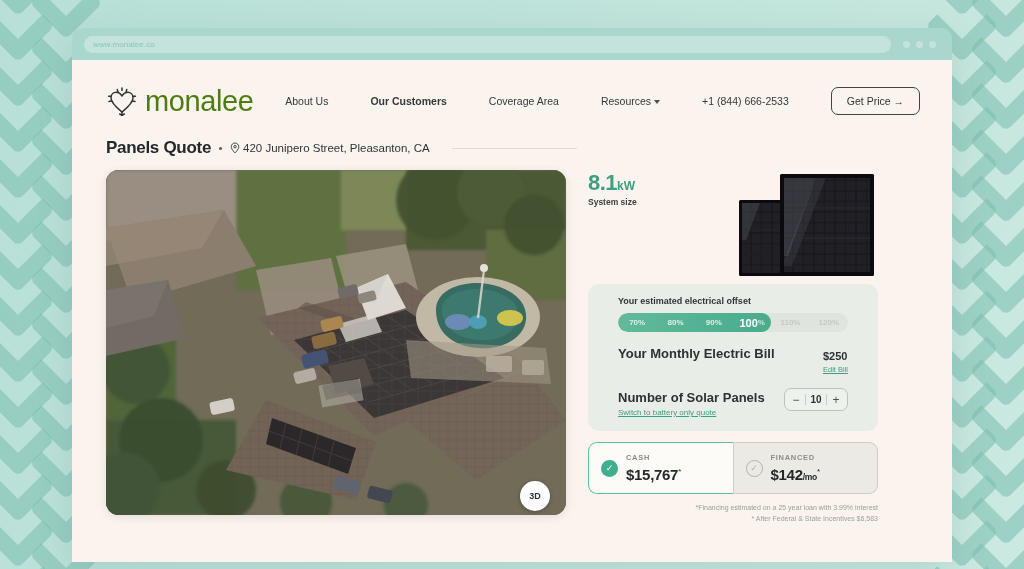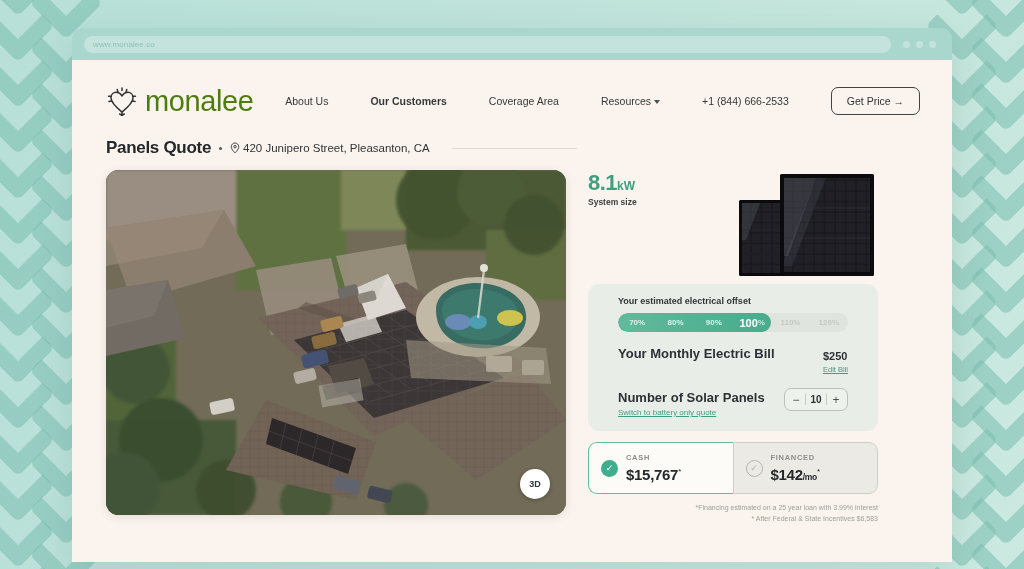--- a/index.html
+++ b/index.html
@@ -125,21 +125,21 @@
   
   .map {
     width: 460px; height: 345px;
     border-radius: 13px;
     position: relative; overflow: hidden;
     background: #6d6556;
     box-shadow: 0 2px 10px rgba(60,50,40,.12);
   }
   .map-img { position: absolute; inset: 0; }
   .btn3d {
-    position: absolute; right: 16px; bottom: 16px;
+    position: absolute; right: 16px; bottom: 4px;
     width: 30px; height: 30px;
     border-radius: 50%;
     background: #fff;
     display: flex; align-items: center; justify-content: center;
     font-size: 9px; font-weight: bold; color: #2d3336;
     cursor: pointer;
     box-shadow: 0 1px 4px rgba(0,0,0,.3);
   }
 
   

